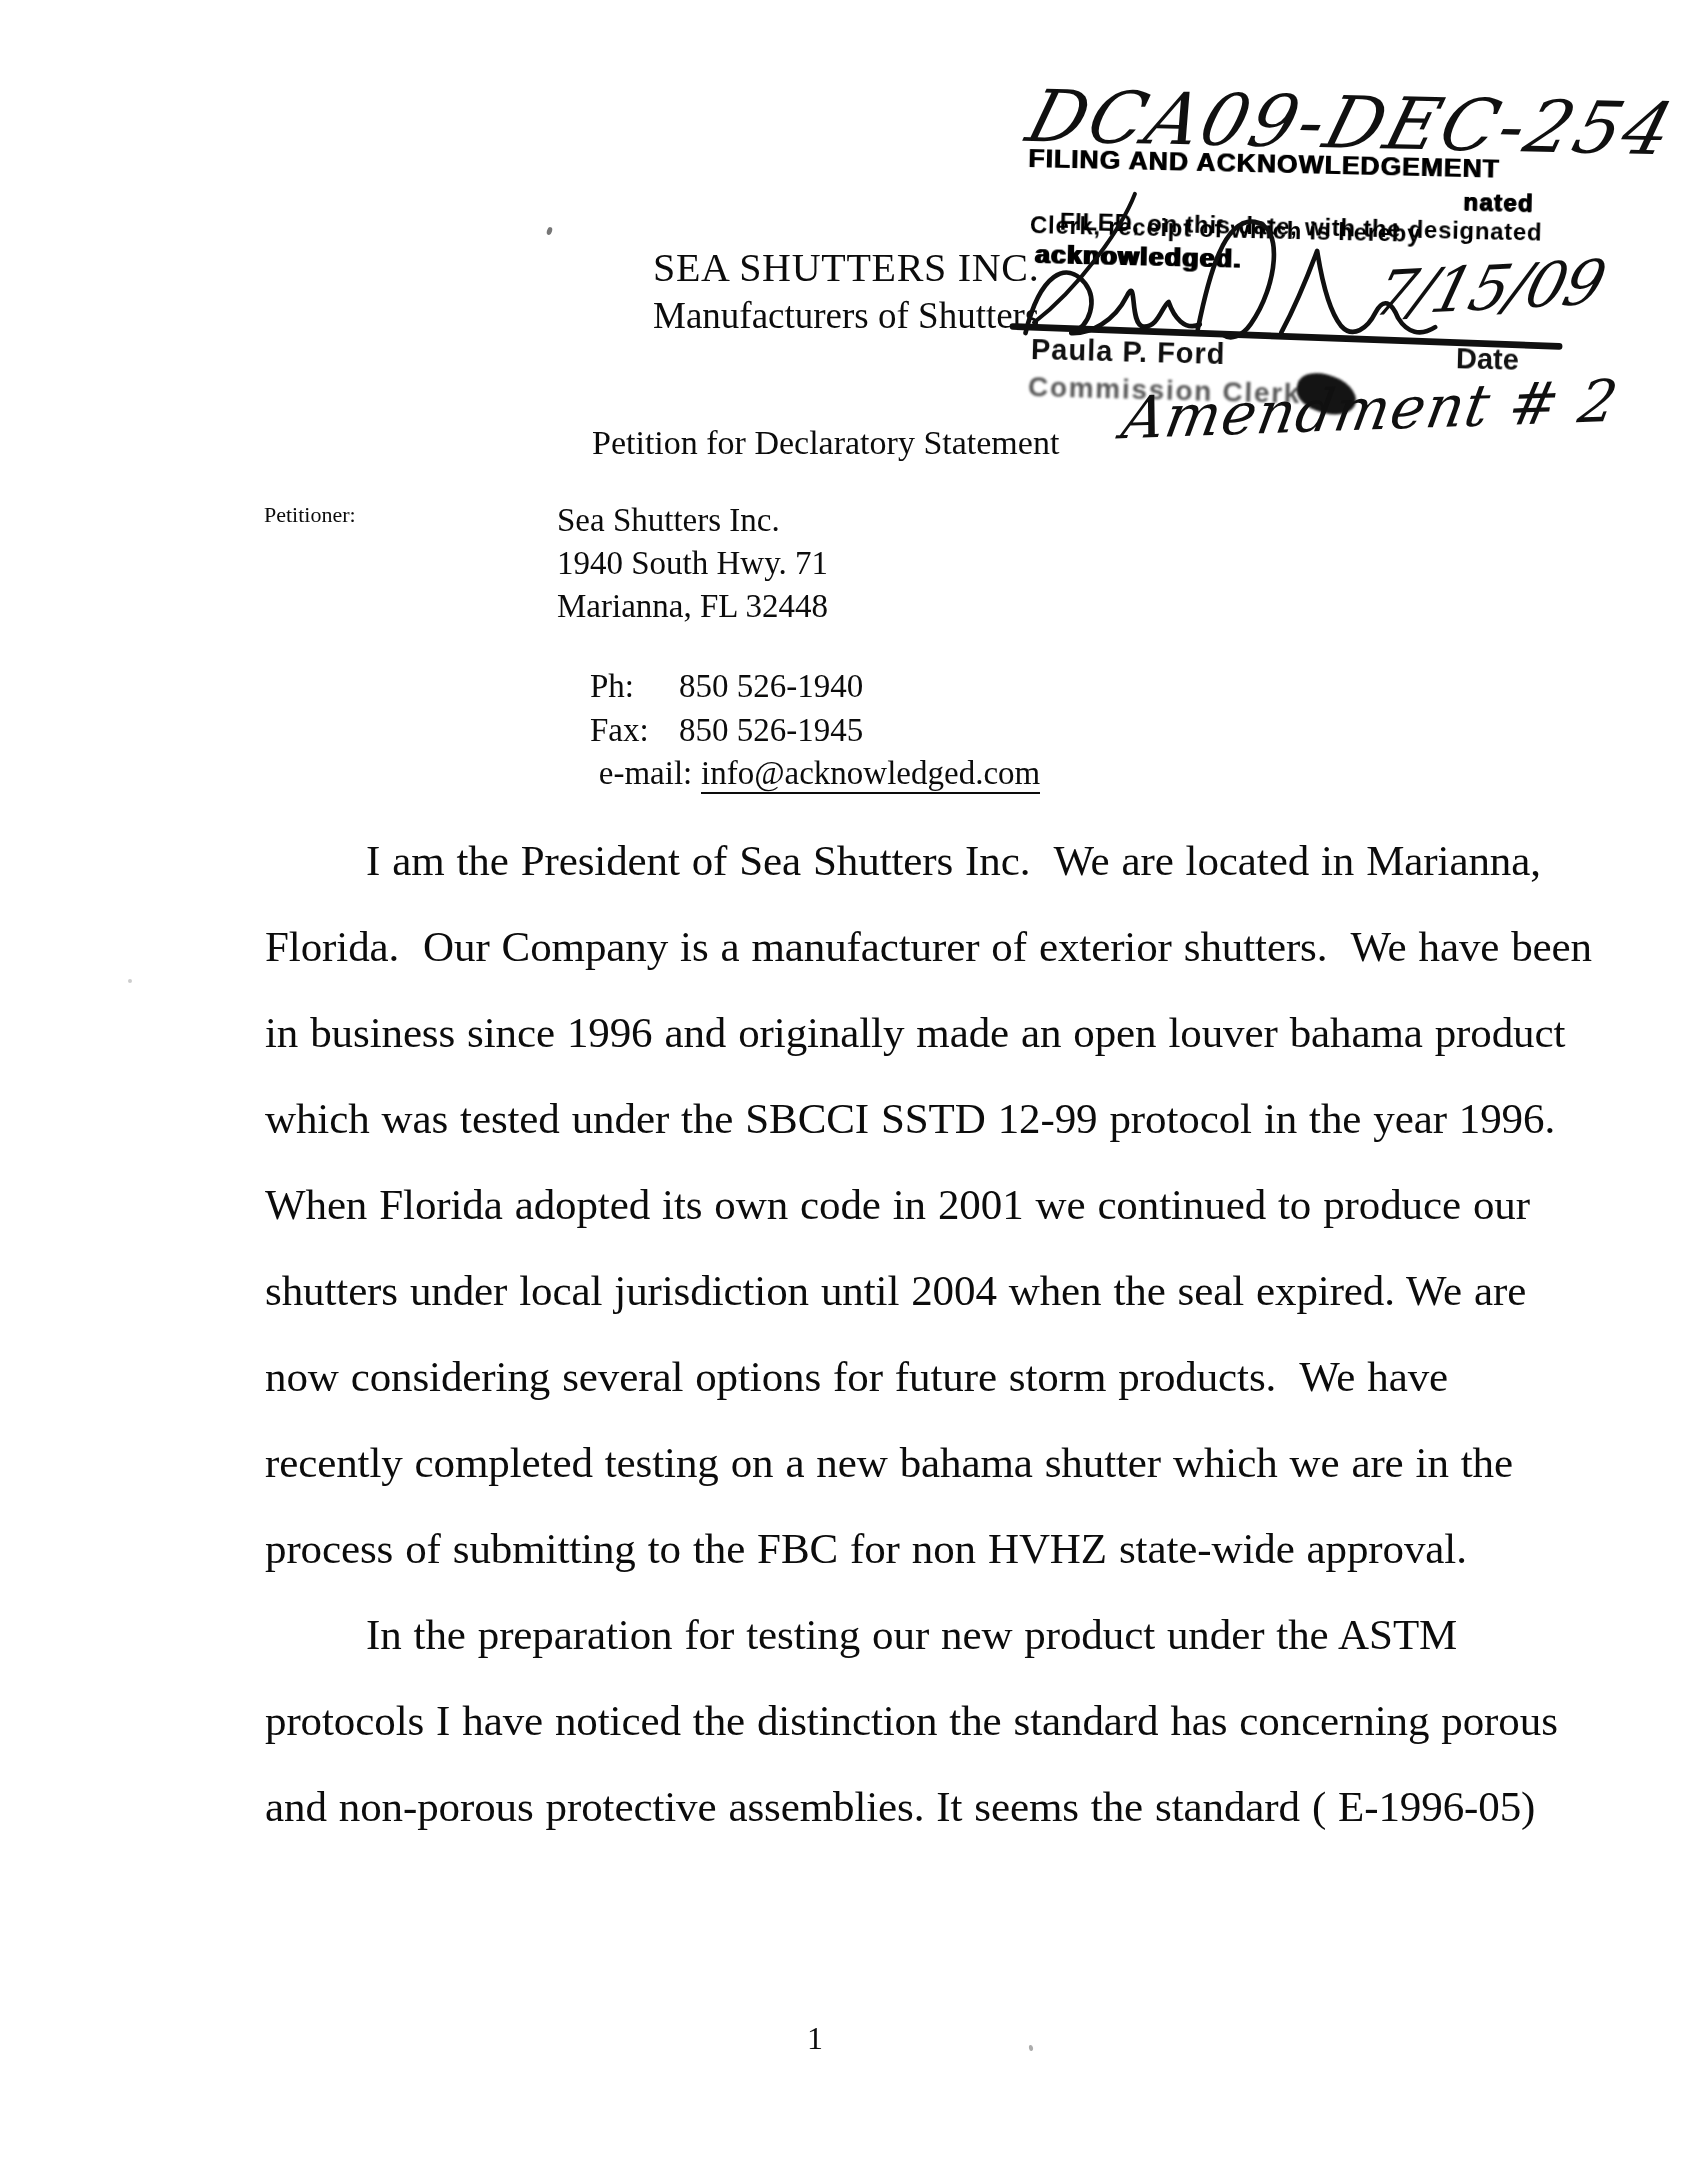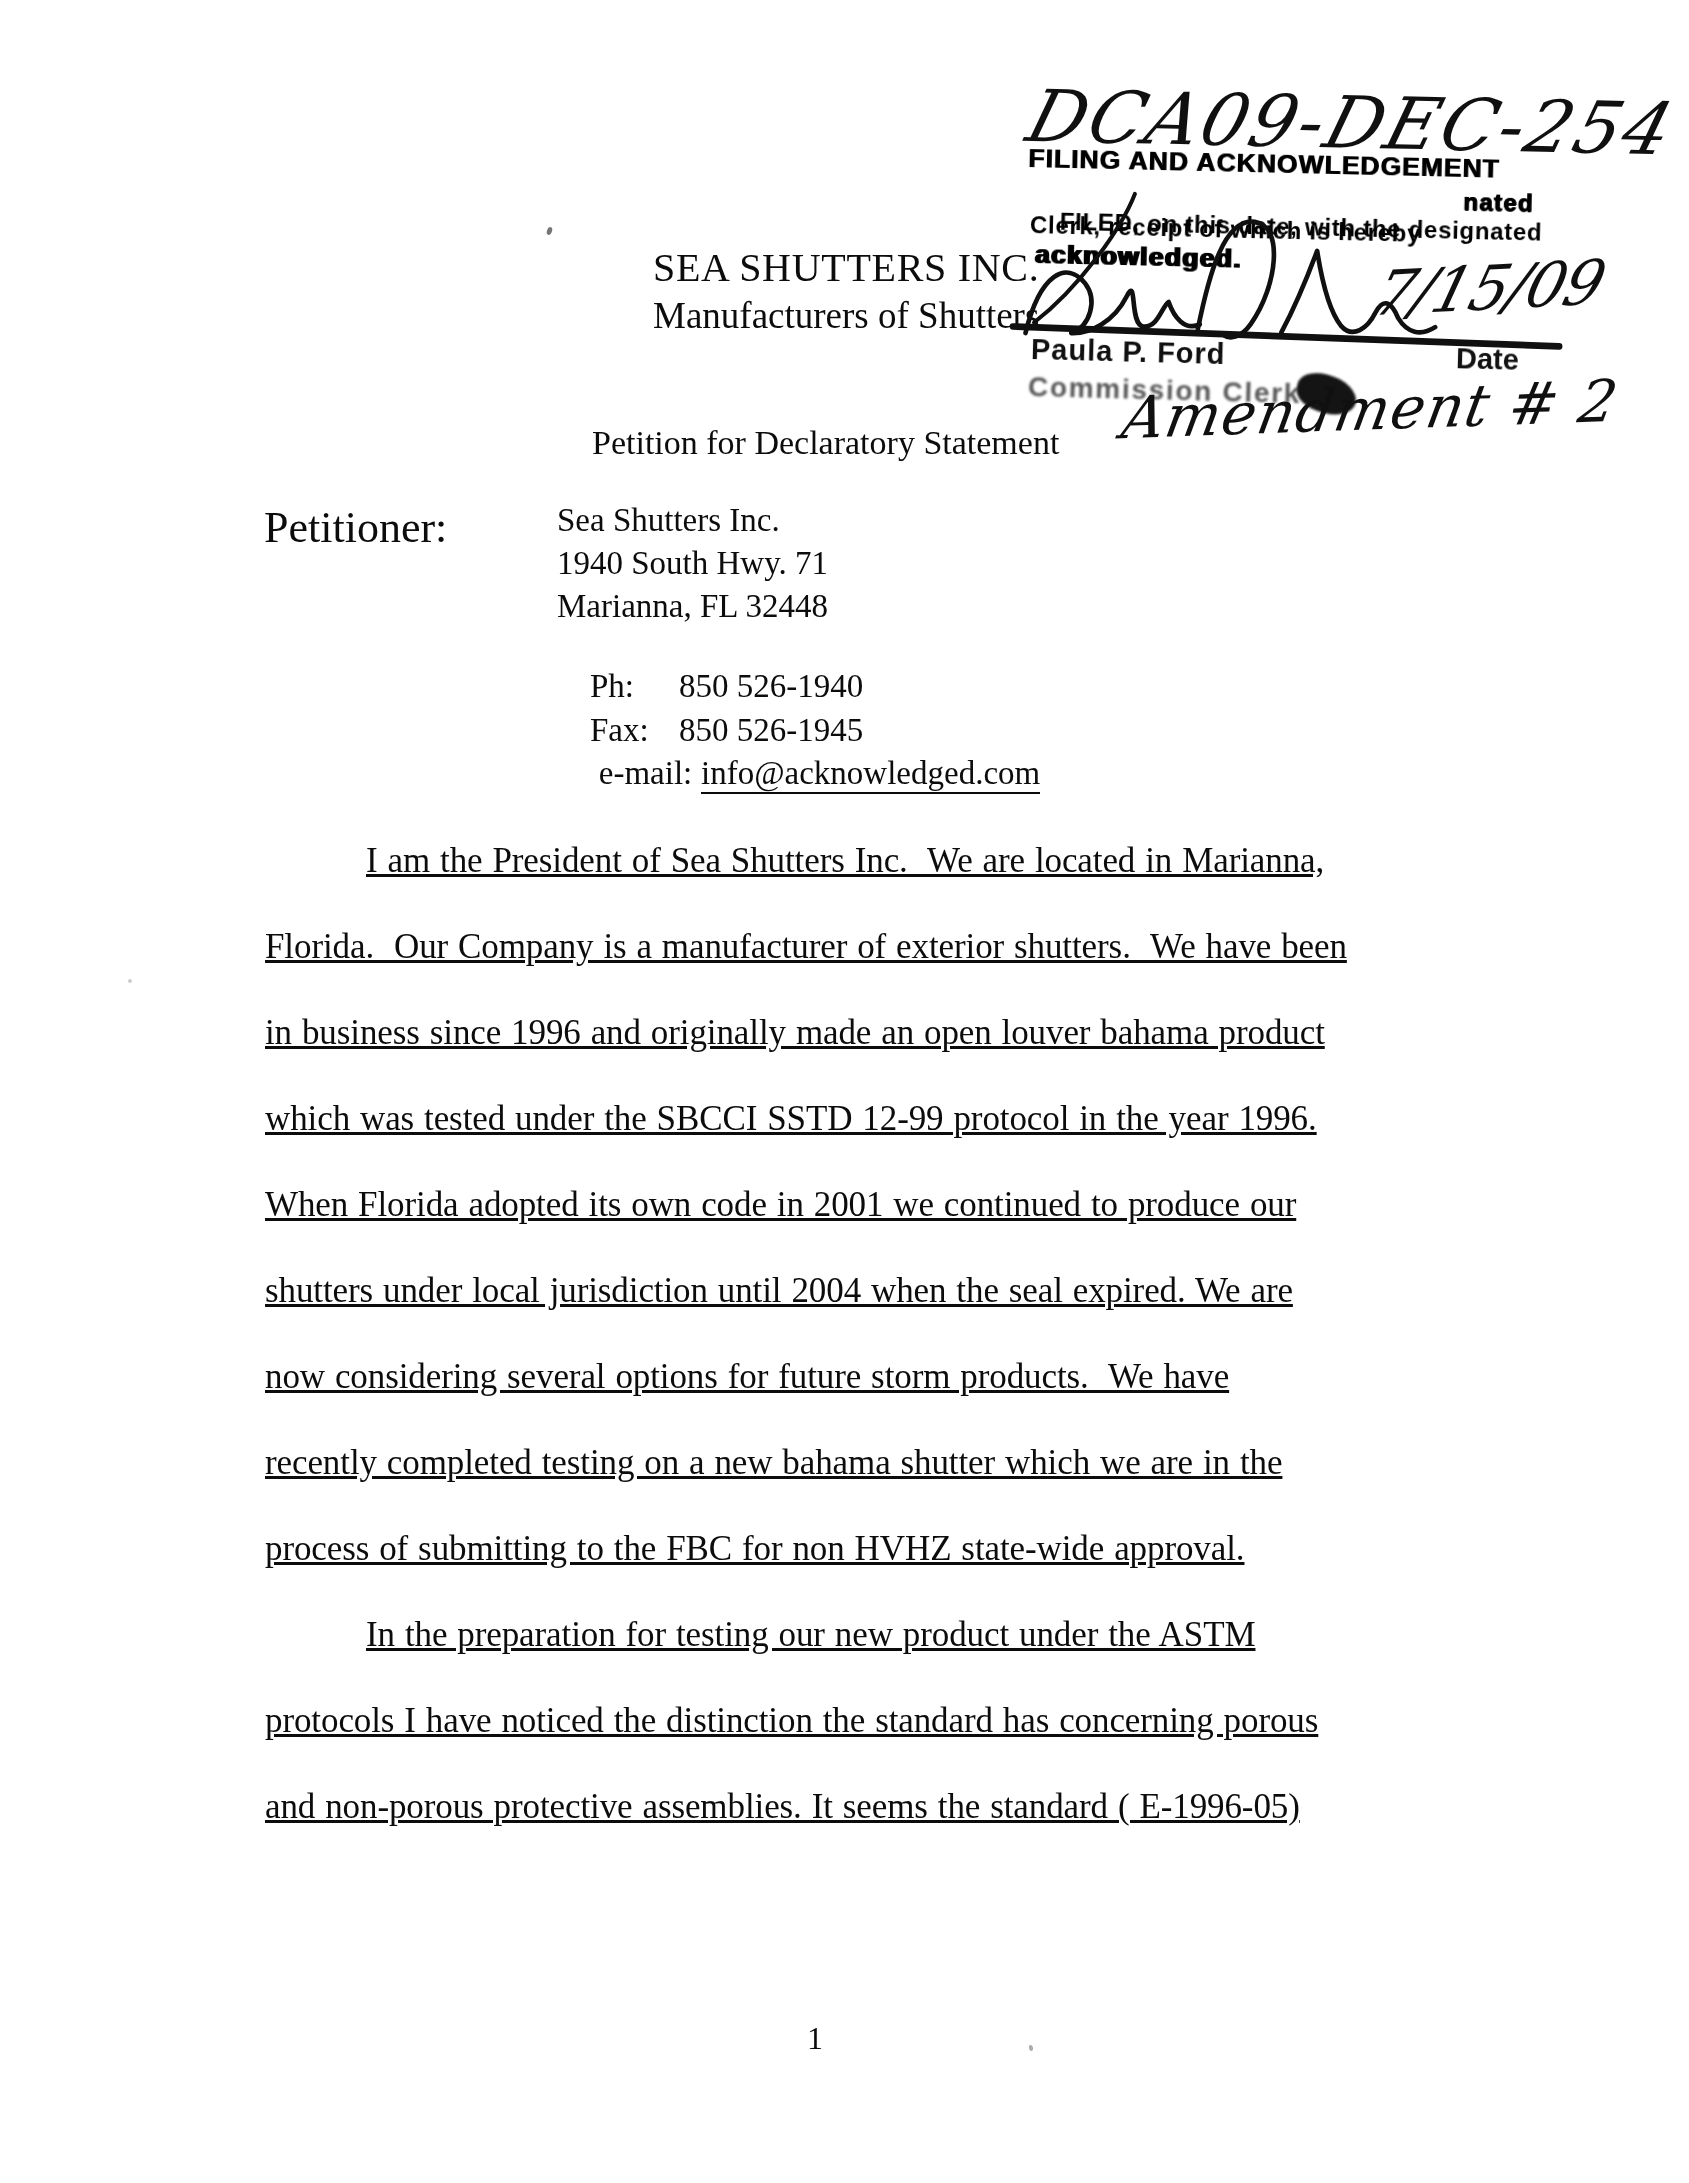--- a/index.html
+++ b/index.html
@@ -94,38 +94,37 @@
     left: 1377px; top: 258px; font-size: 61px; letter-spacing: -1.3px;
     transform: rotate(-3deg) skewX(-18deg);
   }
   .sig-svg { position: absolute; left: 991px; top: 166px; }
   
   .pt-title {
     position: absolute; left: 592px; top: 424px;
     font-size: 34px; white-space: pre;
   }
   
-  .pet-label { position: absolute; left: 264px; top: 502px; font-size: 44px; }
+  .pet-label { position: absolute; left: 264px; top: 502px; font-size: 22px; }
   .pet-row   { position: absolute; left: 557px; font-size: 33px; white-space: pre; }
   .pet-r1 { top: 502px; }
   .pet-r2 { top: 545px; }
   .pet-r3 { top: 588px; }
   .pet-r4 { top: 631px; }
   .pet-r5 { top: 675px; }
   .pet-r6 { top: 718px; }
   .pet-key   { display: inline-block; width: 89px; }
   .pet-key-w { display: inline-block; width: 111px; text-align: center; }
   .email-link { border-bottom: 2.7px solid #0c0c0c; padding-bottom: 1.3px; }
   
   .body-block { position: absolute; left: 265px; top: 818px; width: 1186px; }
   .bline {
     height: 86px; line-height: 86px;
-    font-size: 35px; letter-spacing: -0.1px; word-spacing: 1.3px;
-    white-space: pre;
-    text-decoration: underline;
+    font-size: 43px; letter-spacing: -0.1px; word-spacing: 1.3px;
+    white-space: pre;
   }
   .indent { padding-left: 101px; }
   
   .page-num {
     position: absolute; left: 785px; top: 2020px; width: 60px;
     font-size: 32px; text-align: center;
   }
   
   .speck { position: absolute; background: #4a4a4a; border-radius: 50%; }
   .speck-1 { left: 547px;  top: 227px;  width: 4.6px;  height: 8px; opacity: .75; transform: rotate(18deg); }

